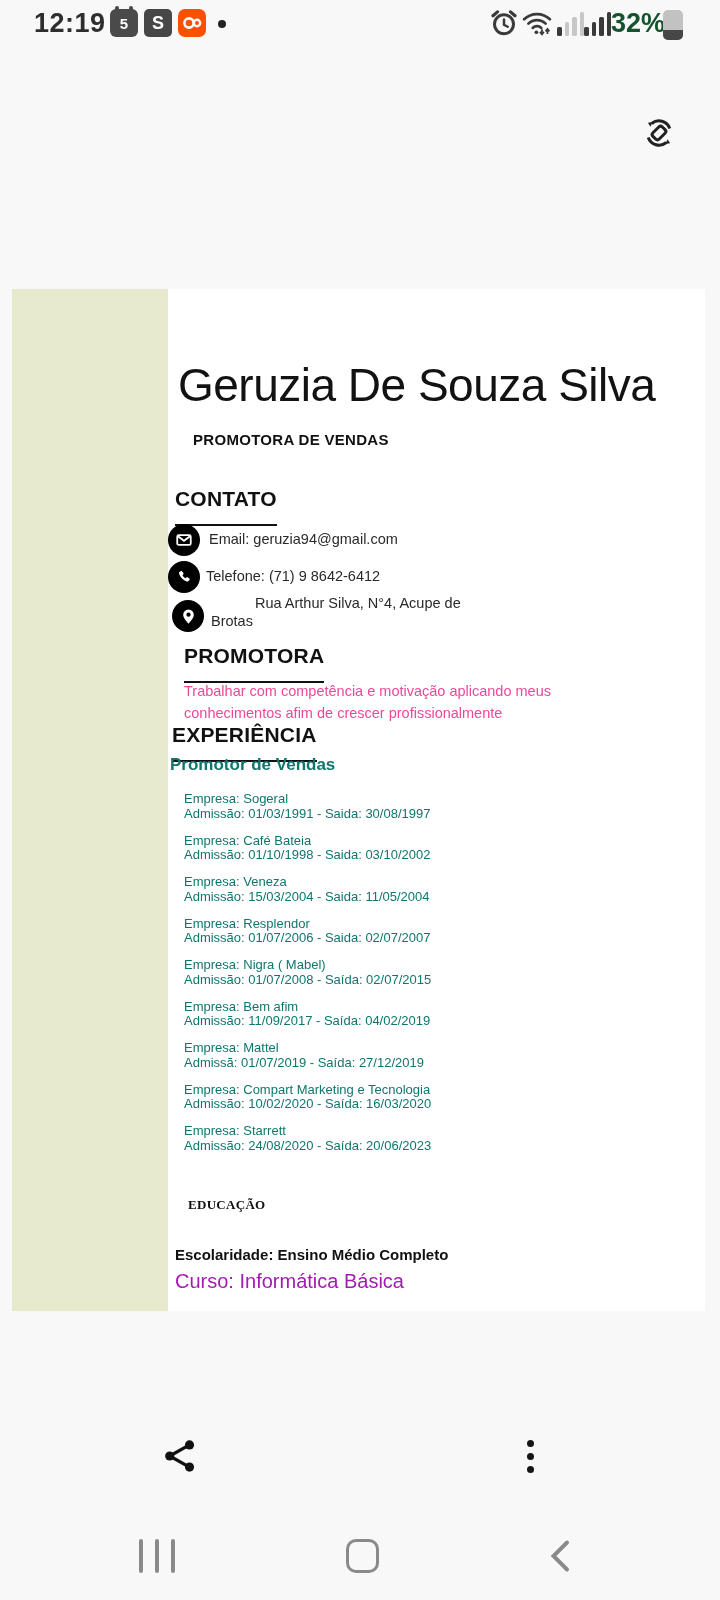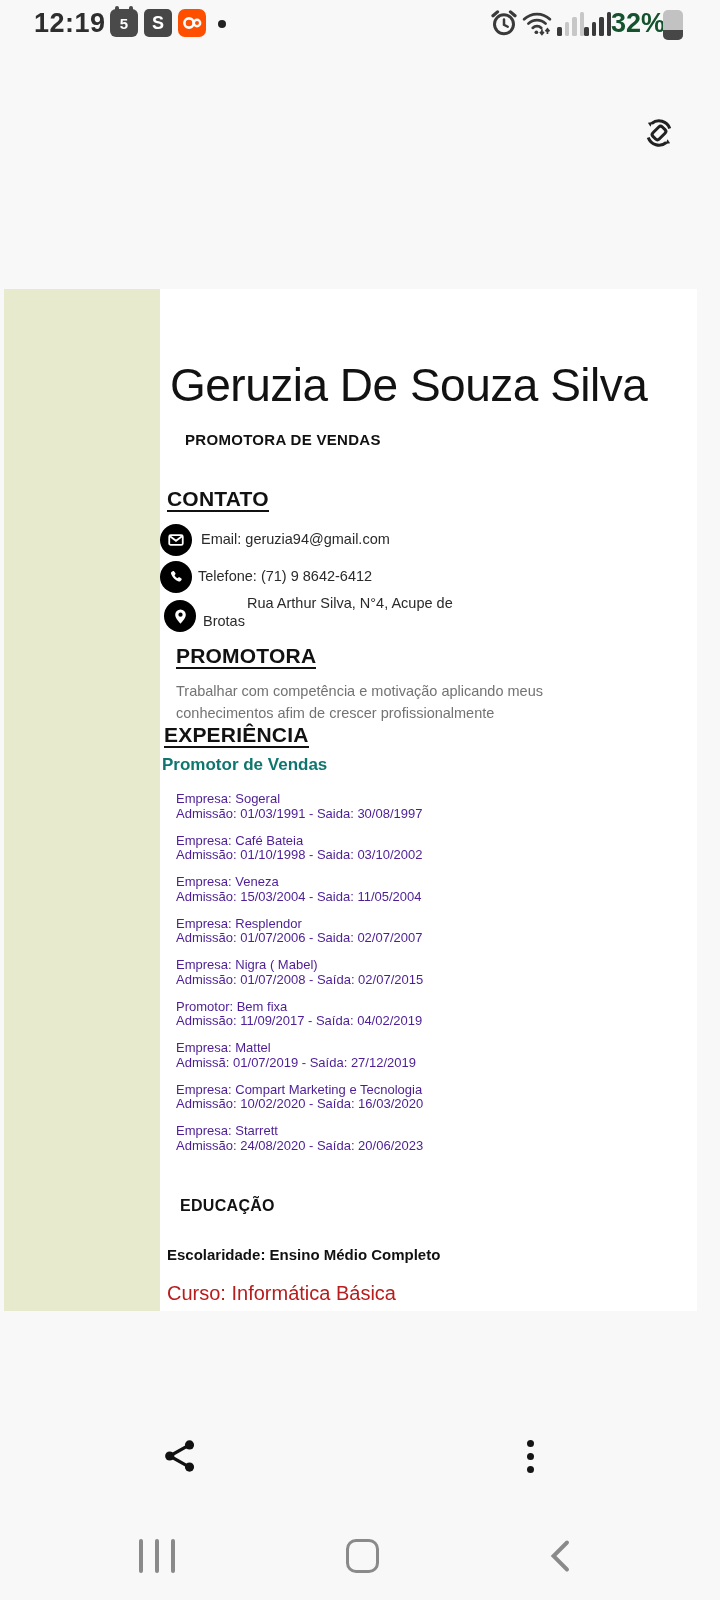--- a/index.html
+++ b/index.html
@@ -25,40 +25,40 @@
   .bars1{left:557px;} .bars2{left:584px;}
   .batt-pct{left:611px;top:8px;font-size:27px;font-weight:600;color:#14532d;}
   .battery{left:663px;top:10px;width:20px;height:30px;background:#c2c2c2;border-radius:5px;overflow:hidden;}
   .battery:before{content:"";position:absolute;left:6px;top:-4px;width:8px;height:5px;background:#c2c2c2;border-radius:2px 2px 0 0;}
   .batt-fill{position:absolute;left:0;bottom:0;width:100%;height:32%;background:#474747;}
 
   
   .rotate-btn{left:640px;top:114px;width:38px;height:38px;}
 
   
-  .doc{left:4px;top:289px;width:693px;height:1022px;background:#ffffff;}
+  .doc{left:12px;top:289px;width:693px;height:1022px;background:#ffffff;}
   .doc-strip{left:0;top:0;width:156px;height:1022px;background:#e7eacd;}
   .doc-name{left:166px;top:69px;font-size:46px;color:#121212;letter-spacing:-.5px;white-space:nowrap;}
   .doc-role{left:181px;top:142px;font-size:15px;font-weight:700;letter-spacing:.3px;color:#111;}
-  .sec-head{font-size:21px;font-weight:700;color:#111;border-bottom:2.5px solid #111;padding-bottom:0;letter-spacing:.2px;}
+  .sec-head{font-size:21px;font-weight:700;color:#111;border-bottom:2.5px solid #111;padding-bottom:14px;letter-spacing:.2px;}
   .h-contato{left:163px;top:198px;}
   .h-objetivo{left:172px;top:355px;}
   .h-experiencia{left:160px;top:434px;}
   .c-row-icon{width:32px;height:32px;border-radius:50%;background:#000;display:flex;align-items:center;justify-content:center;}
   .ci-email{left:156px;top:235px;} .ci-phone{left:156px;top:272px;} .ci-pin{left:160px;top:311px;}
   .c-text{font-size:14.5px;color:#2a2a2a;}
   .t-email{left:197px;top:242px;} .t-phone{left:194px;top:279px;}
   .t-addr1{left:199px;top:306px;margin-left:44px;} .t-addr2{left:199px;top:324px;}
-  .obj-text{left:172px;top:392px;font-size:14.5px;line-height:21.5px;color:#737373;}
+  .obj-text{left:172px;top:392px;font-size:14.5px;line-height:21.5px;color:#ec4899;}
   .job-title{left:158px;top:466px;font-size:17px;font-weight:700;color:#0f766e;}
   .exp-list{left:172px;top:503px;}
-  .exp-entry{margin-bottom:12.5px;font-size:13px;line-height:14.5px;color:#4c1d95;white-space:nowrap;}
-  .h-educacao{left:176px;top:908px;font-size:16px;font-weight:700;letter-spacing:.3px;color:#111;}
+  .exp-entry{margin-bottom:12.5px;font-size:13px;line-height:14.5px;color:#0f766e;white-space:nowrap;}
+  .h-educacao{left:176px;top:908px;font-size:13px;font-weight:700;letter-spacing:.3px;color:#111;font-family:Liberation Serif, serif;}
   .t-escolaridade{left:163px;top:957px;font-size:15px;font-weight:700;color:#111;}
-  .t-curso{left:163px;top:981px;font-size:20px;color:#b91c1c;margin-top:12px;}
+  .t-curso{left:163px;top:981px;font-size:20px;color:#a21caf;}
 
   
   .share-btn{left:161px;top:1437px;width:38px;height:38px;}
   .kebab-btn{left:516px;top:1434px;width:28px;height:44px;display:flex;flex-direction:column;align-items:center;justify-content:center;gap:6px;}
   .kebab-btn i{width:7px;height:7px;border-radius:50%;background:#151515;}
   .nav-recents{left:139px;top:1539px;width:36px;height:34px;display:flex;justify-content:space-between;}
   .nav-recents i{width:4px;height:34px;background:#8a8a8a;border-radius:2px;}
   .nav-home{left:346px;top:1539px;width:33px;height:34px;border:3.5px solid #8a8a8a;border-radius:10px;box-sizing:border-box;}
   .nav-back{left:546px;top:1538px;}
 </style>
@@ -192,21 +192,21 @@
         <div>Admissão: 01/07/2006 - Saida: 02/07/2007</div>
       </div>
 
 
       <div class="exp-entry">
         <div>Empresa: Nigra ( Mabel)</div>
         <div>Admissão: 01/07/2008 - Saída: 02/07/2015</div>
       </div>
 
       <div class="exp-entry">
-        <div>Promotor: Bem fixa</div>
+        <div>Empresa: Bem afim</div>
         <div>Admissão: 11/09/2017 - Saída: 04/02/2019</div>
       </div>
 
       <div class="exp-entry">
         <div>Empresa: Mattel</div>
         <div>Admissã: 01/07/2019 - Saída: 27/12/2019</div>
       </div>
 
       <div class="exp-entry">
         <div>Empresa: Compart Marketing e Tecnologia</div>

